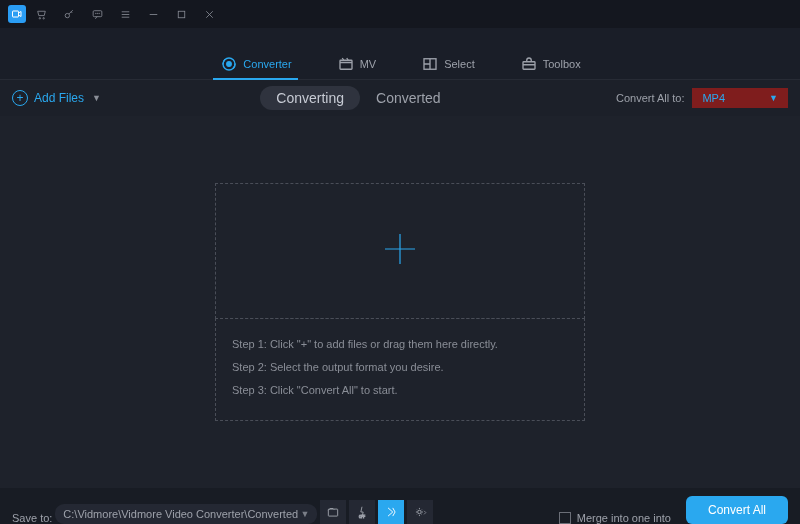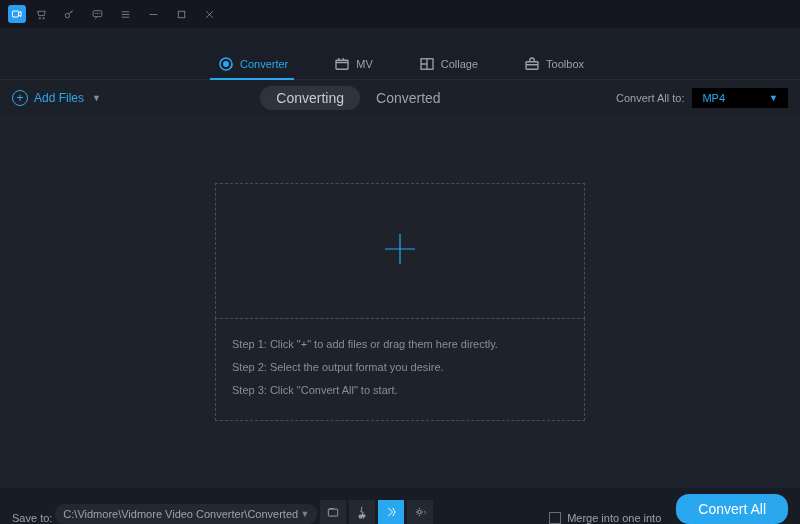--- a/index.html
+++ b/index.html
@@ -85,21 +85,21 @@
   .segbtns .seg.active {
     background: #2f333e;
     border-radius: 12px;
     color: #c7cbd4;
   }
   .convall {
     display: flex; align-items: center; gap: 8px;
     font-size: 11px; color: #9da1aa;
   }
   .convall .select {
-    background: #000000;
+    background: #7f1d1d;
     padding: 4px 10px;
     display: flex; align-items: center; gap: 44px;
     cursor: pointer;
     color: #2aa8ef;
     font-size: 11px;
     min-width: 84px;
     justify-content: space-between;
   }
   .convall .select .caret { font-size: 9px; }
 
@@ -160,23 +160,23 @@
     display: flex; align-items: center; gap: 6px;
     color: #9da1aa; cursor: pointer;
   }
   .bottombar .merge .cb {
     width: 12px; height: 12px; border: 1px solid #6a6e77;
   }
   .bottombar .convertbtn {
     background: #2aa8ef;
     color: #fff;
     padding: 7px 22px;
-    font-size: 14px;
-    cursor: pointer;
-    border-radius: 13px;
+    font-size: 12px;
+    cursor: pointer;
+    border-radius: 6px;
     margin-left: 12px;
   }
 </style>
 </head>
 <body>
 
 <div class="titlebar">
   <div class="logo">
     <svg viewBox="0 0 24 24" fill="none" stroke="#fff" stroke-width="2">
         <rect x="3" y="6" width="12" height="12" rx="1"></rect>
@@ -250,21 +250,21 @@
       </span>
     <span>MV</span>
   </div>
   <div class="tab">
     <span class="icon">
         <svg viewBox="0 0 24 24" fill="none" stroke="#9da1aa" stroke-width="1.8">
           <rect x="4" y="5" width="16" height="14"></rect>
           <path d="M12 5v14M4 12h8"></path>
         </svg>
       </span>
-    <span>Collage</span>
+    <span>Select</span>
   </div>
   <div class="tab">
     <span class="icon">
         <svg viewBox="0 0 24 24" fill="none" stroke="#9da1aa" stroke-width="1.8">
           <rect x="4" y="9" width="16" height="10" rx="1"></rect>
           <path d="M4 13h16M9 9V7a3 3 0 0 1 6 0v2"></path>
         </svg>
       </span>
     <span>Toolbox</span>
   </div>

